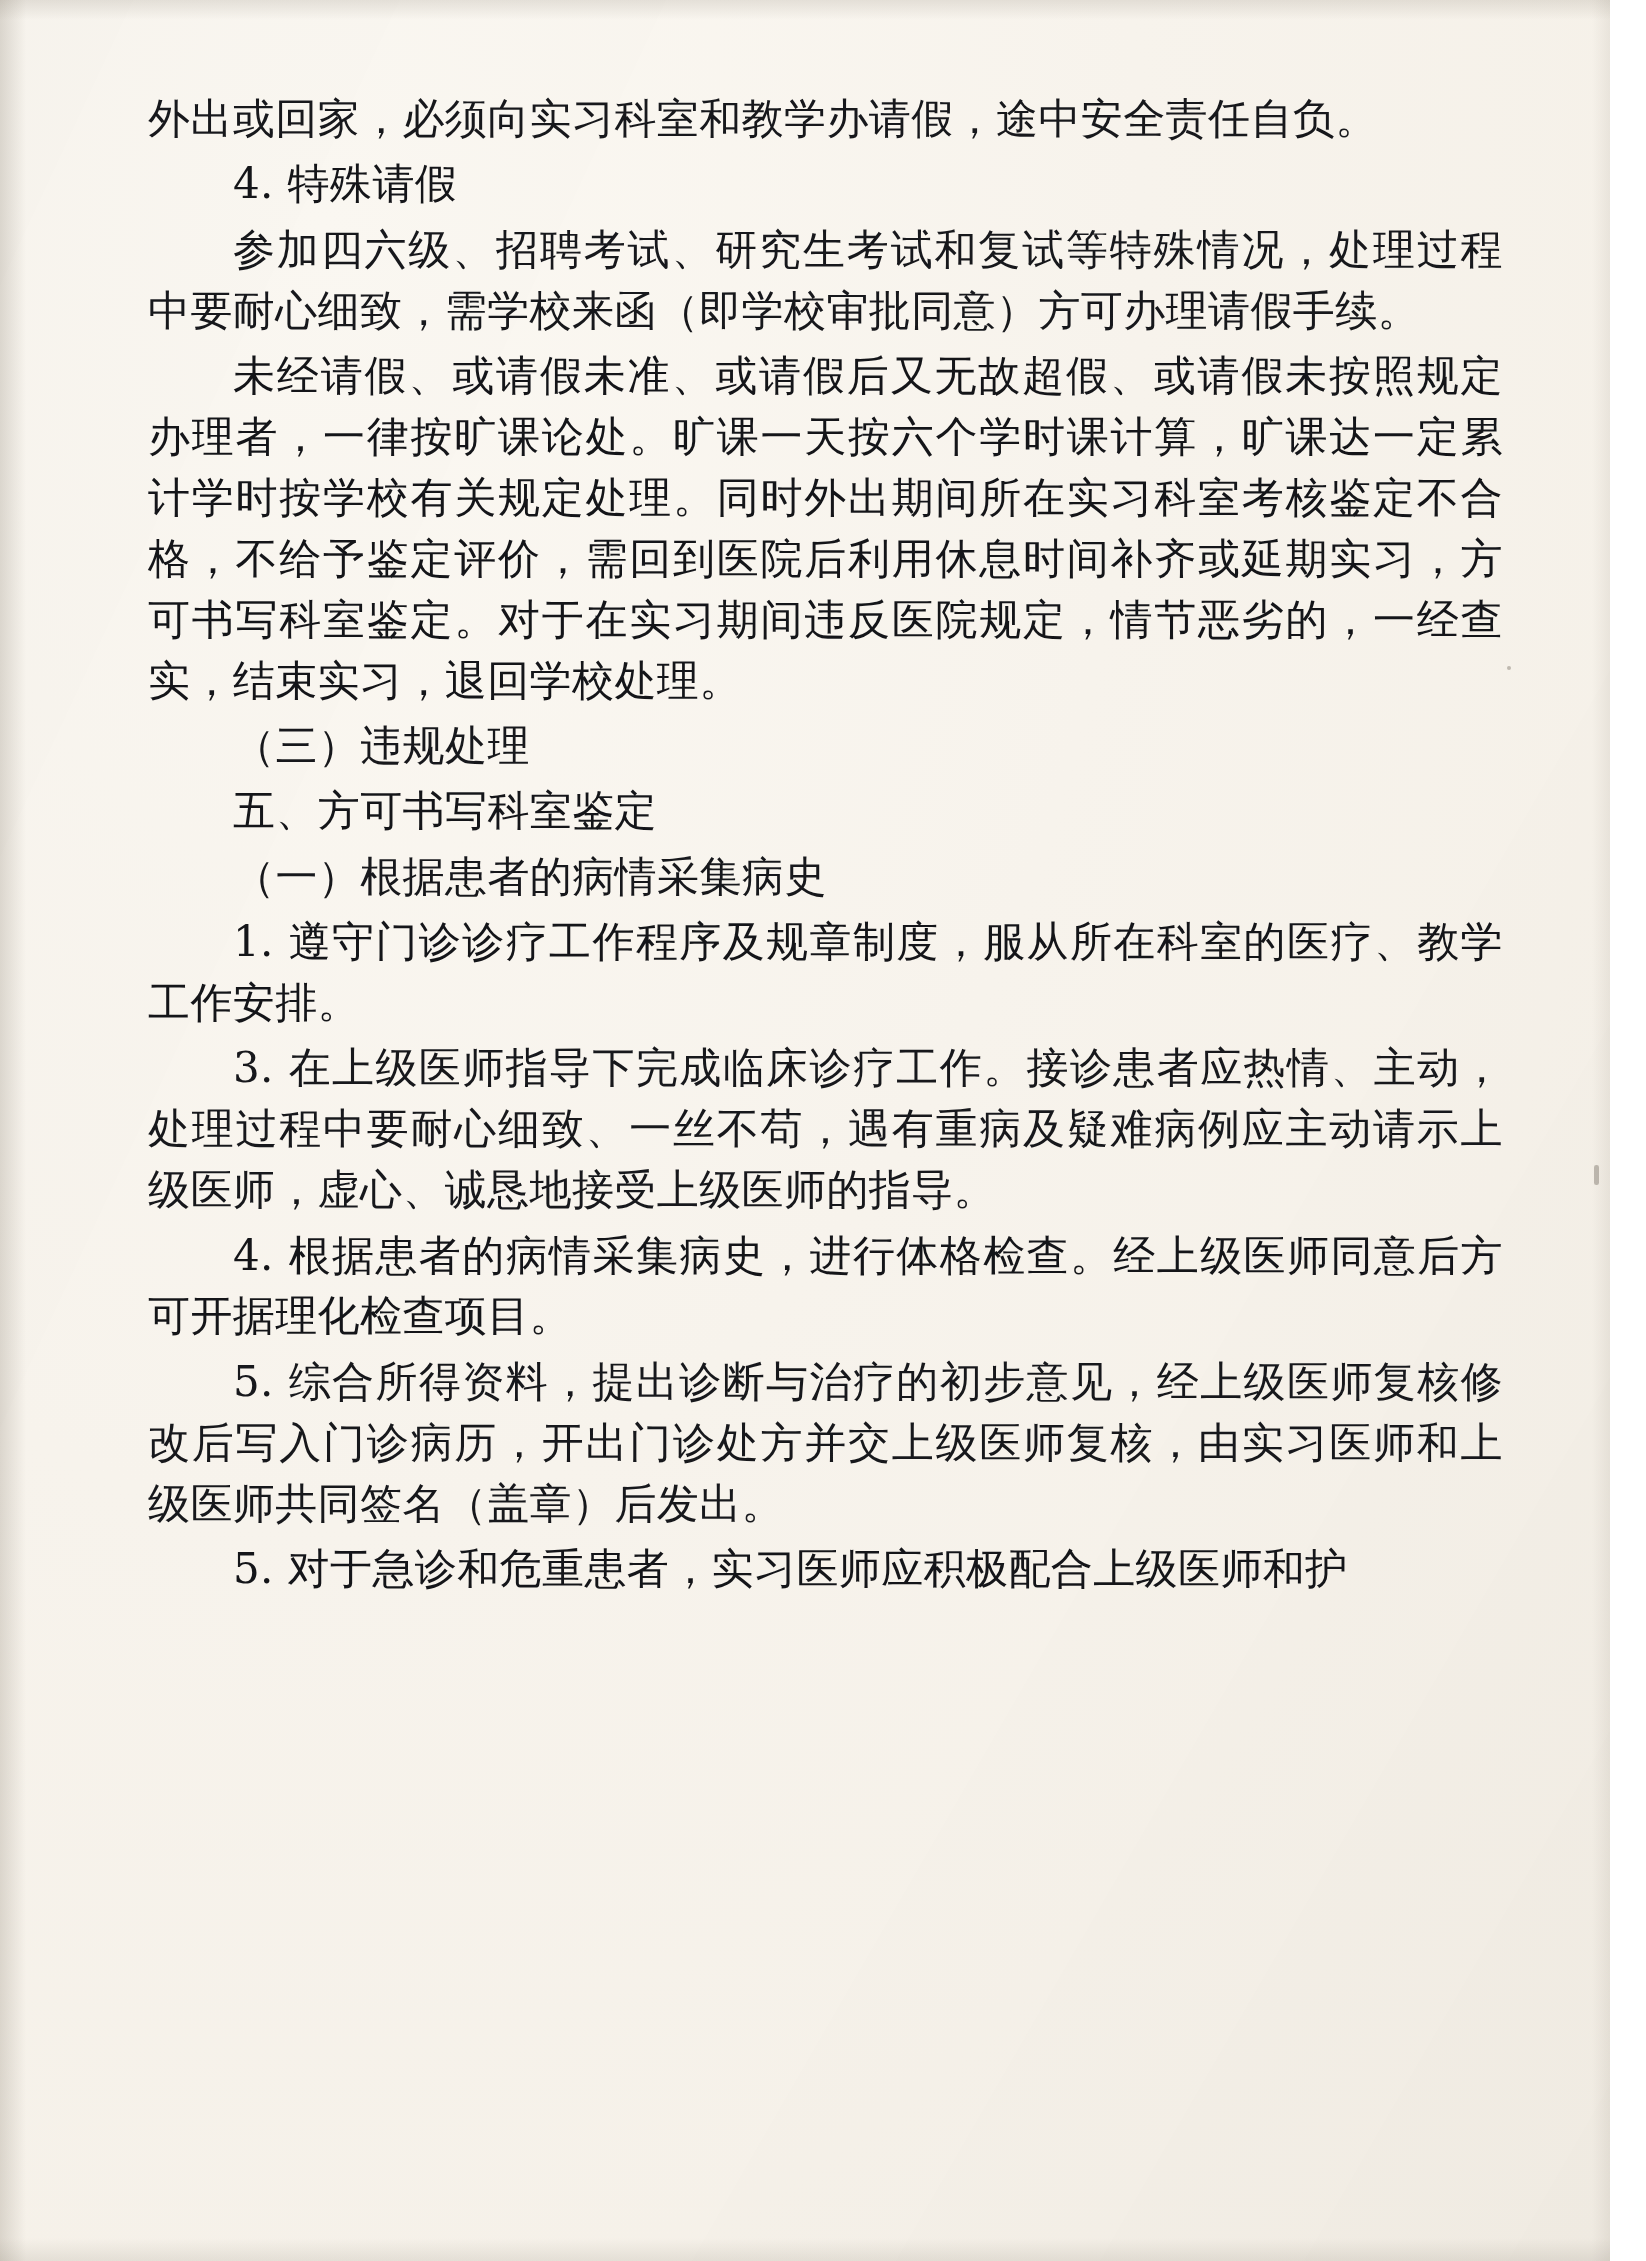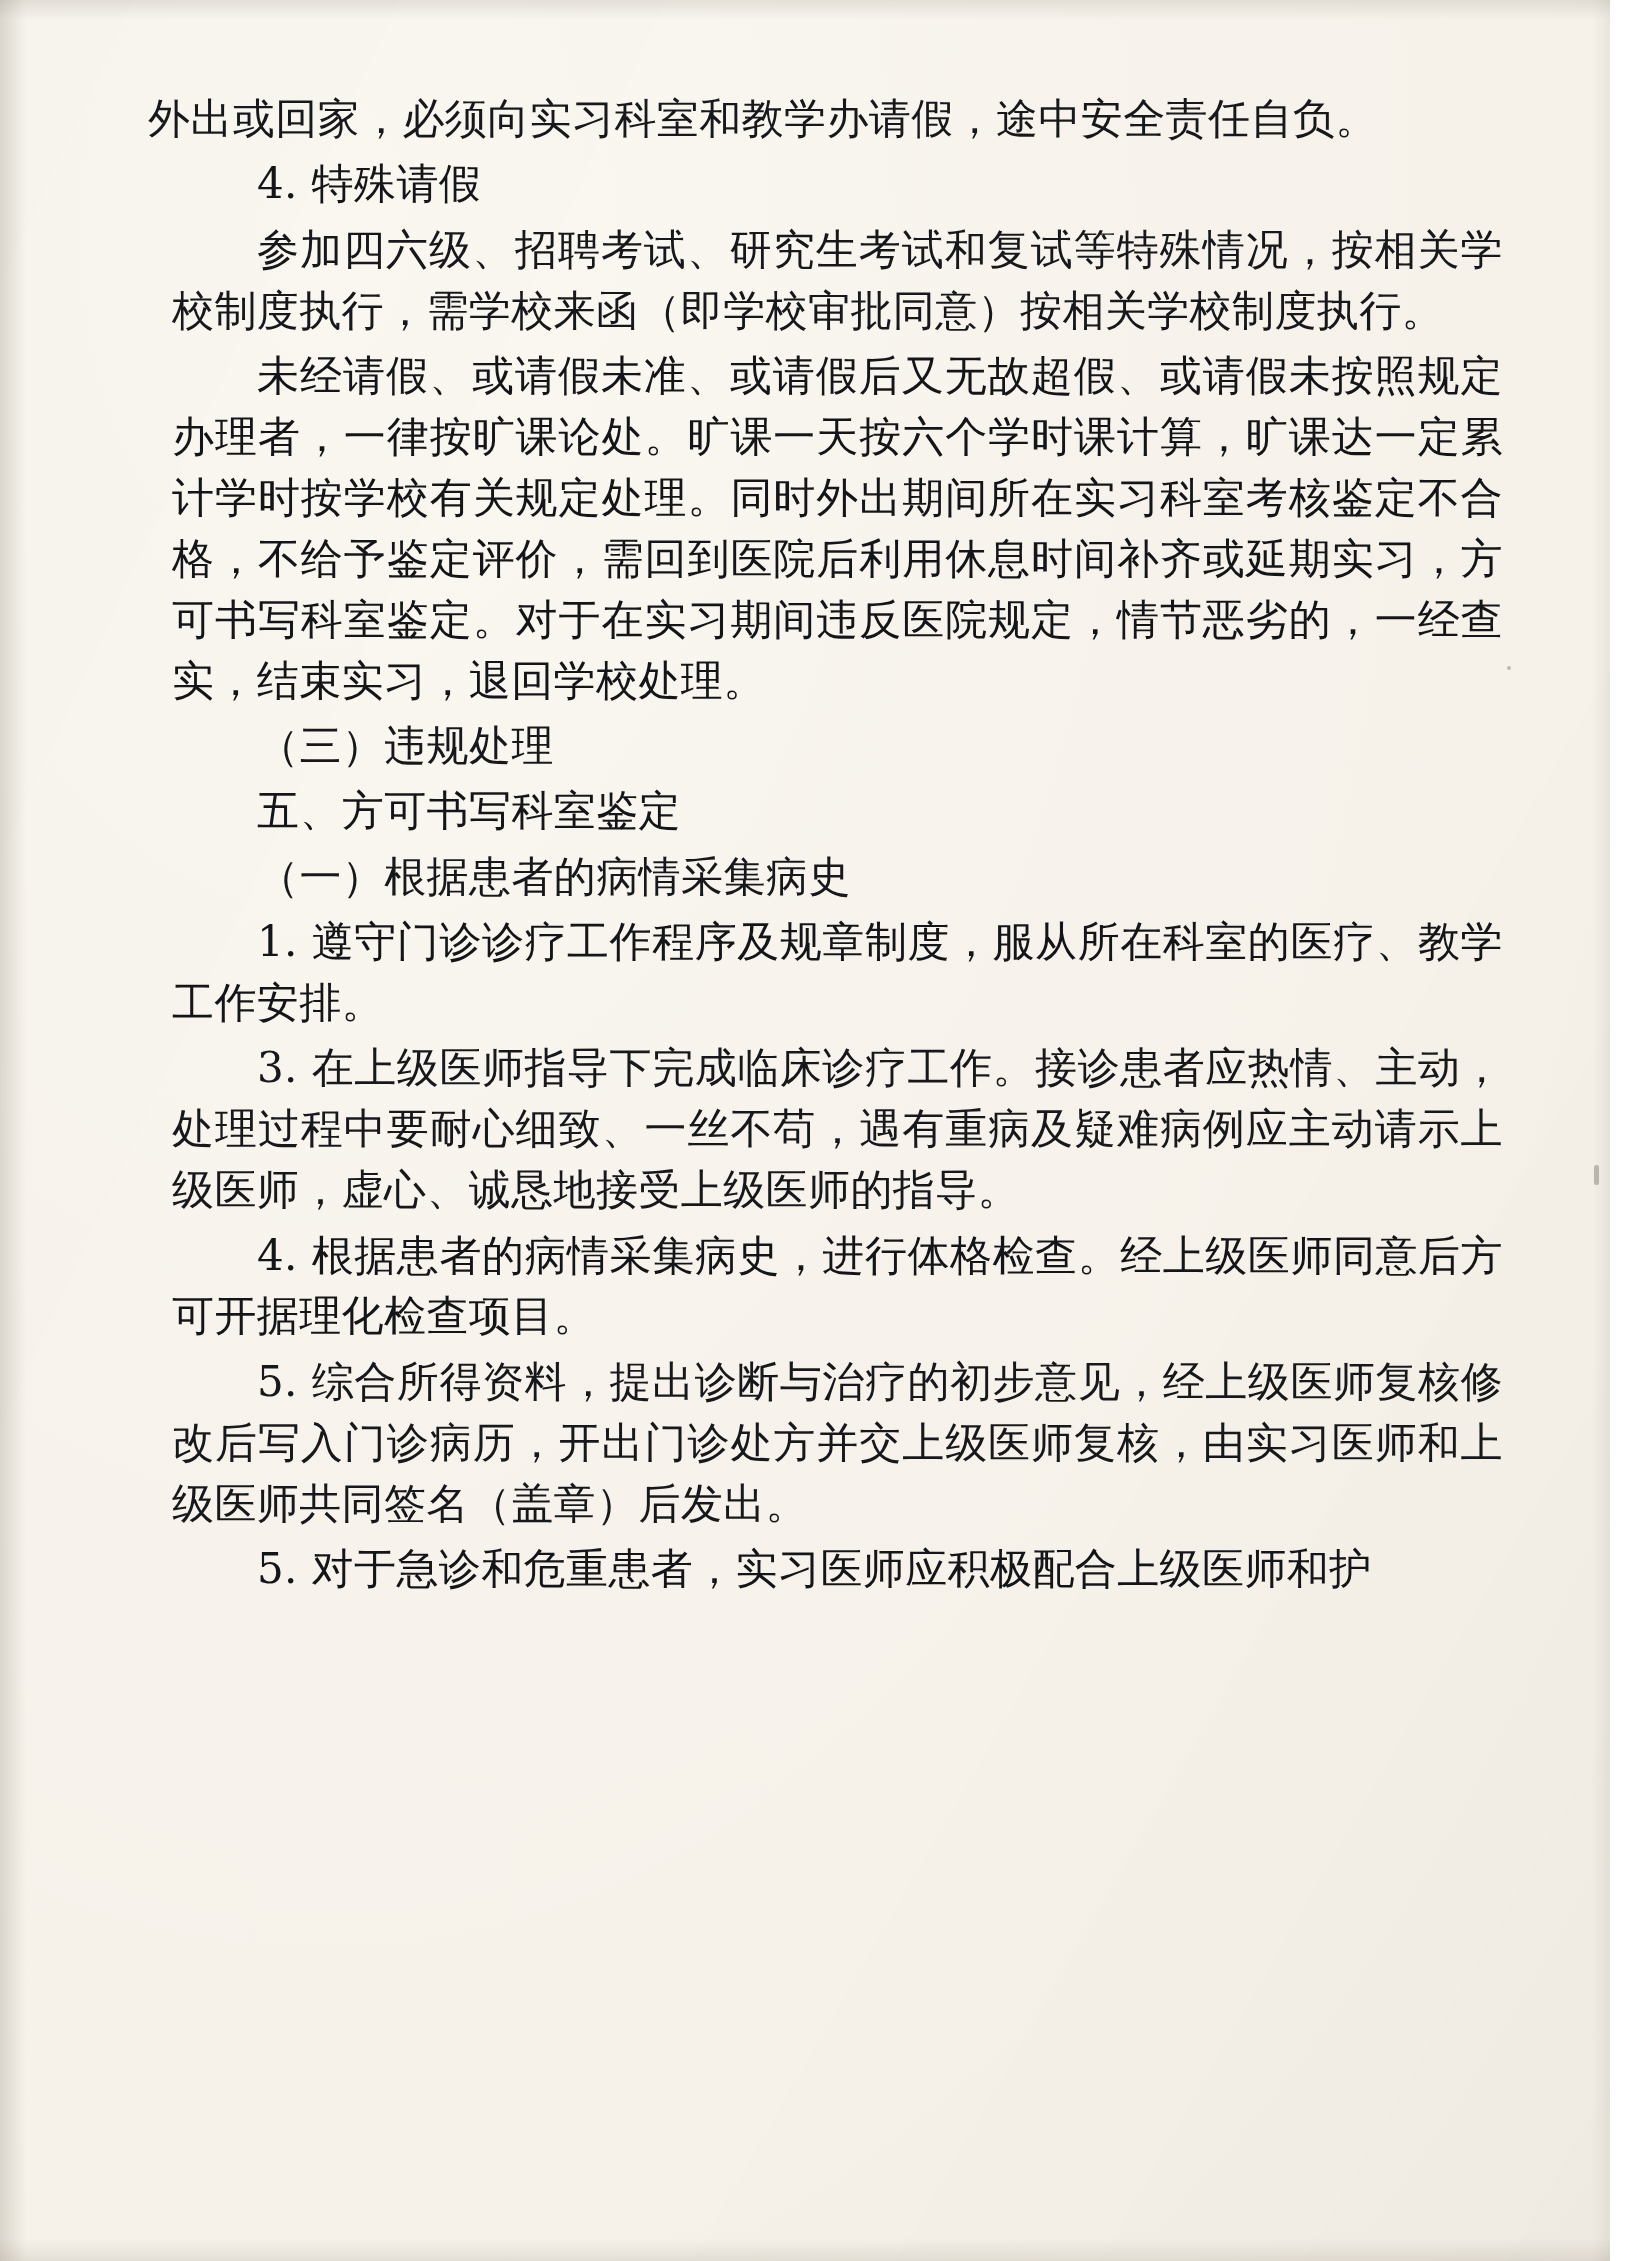--- a/index.html
+++ b/index.html
@@ -72,21 +72,20 @@
     font-size: 42px;
     line-height: 1.45;
     color: #15161a;
     letter-spacing: 0.4px;
     text-align: justify;
     text-justify: inter-character;
     font-family: "DejaVu Serif", "Liberation Serif", serif;
   }
   p.indent {
     text-indent: 85px;
-    margin-left: 24px;
   }
   p.noindent {
     text-indent: 0;
   }
 
   
   .text-block p:nth-child(odd) { color: #17181c; }
   .text-block p:nth-child(even) { color: #141519; }
 
   .speck {
@@ -105,21 +104,21 @@
   <div class="edge-shadow-right"></div>
   <div class="edge-shadow-bottom"></div>
   <div class="paper-noise"></div>
 
   <div class="speck" style="top:1165px; left:1594px; width:5.3px; height:19.7px; border-radius:2.3px;"></div>
   <div class="speck" style="top:666px; left:1507px; width:3.8px; height:3.8px;"></div>
 
   <div class="text-block">
     <p class="noindent">外出或回家，必须向实习科室和教学办请假，途中安全责任自负。</p>
     <p class="indent">4. 特殊请假</p>
-    <p class="indent">参加四六级、招聘考试、研究生考试和复试等特殊情况，按相关学校制度执行，需学校来函（即学校审批同意）按相关学校制度执行。</p>
+    <p class="indent">参加四六级、招聘考试、研究生考试和复试等特殊情况，处理过程中要耐心细致，需学校来函（即学校审批同意）方可办理请假手续。</p>
     <p class="indent">未经请假、或请假未准、或请假后又无故超假、或请假未按照规定办理者，一律按旷课论处。旷课一天按六个学时课计算，旷课达一定累计学时按学校有关规定处理。同时外出期间所在实习科室考核鉴定不合格，不给予鉴定评价，需回到医院后利用休息时间补齐或延期实习，方可书写科室鉴定。对于在实习期间违反医院规定，情节恶劣的，一经查实，结束实习，退回学校处理。</p>
     <p class="indent">（三）违规处理</p>
     <p class="indent">五、方可书写科室鉴定</p>
     <p class="indent">（一）根据患者的病情采集病史</p>
     <p class="indent">1. 遵守门诊诊疗工作程序及规章制度，服从所在科室的医疗、教学工作安排。</p>
     <p class="indent">3. 在上级医师指导下完成临床诊疗工作。接诊患者应热情、主动，处理过程中要耐心细致、一丝不苟，遇有重病及疑难病例应主动请示上级医师，虚心、诚恳地接受上级医师的指导。</p>
     <p class="indent">4. 根据患者的病情采集病史，进行体格检查。经上级医师同意后方可开据理化检查项目。</p>
     <p class="indent">5. 综合所得资料，提出诊断与治疗的初步意见，经上级医师复核修改后写入门诊病历，开出门诊处方并交上级医师复核，由实习医师和上级医师共同签名（盖章）后发出。</p>
     <p class="indent">5. 对于急诊和危重患者，实习医师应积极配合上级医师和护</p>
   </div>

